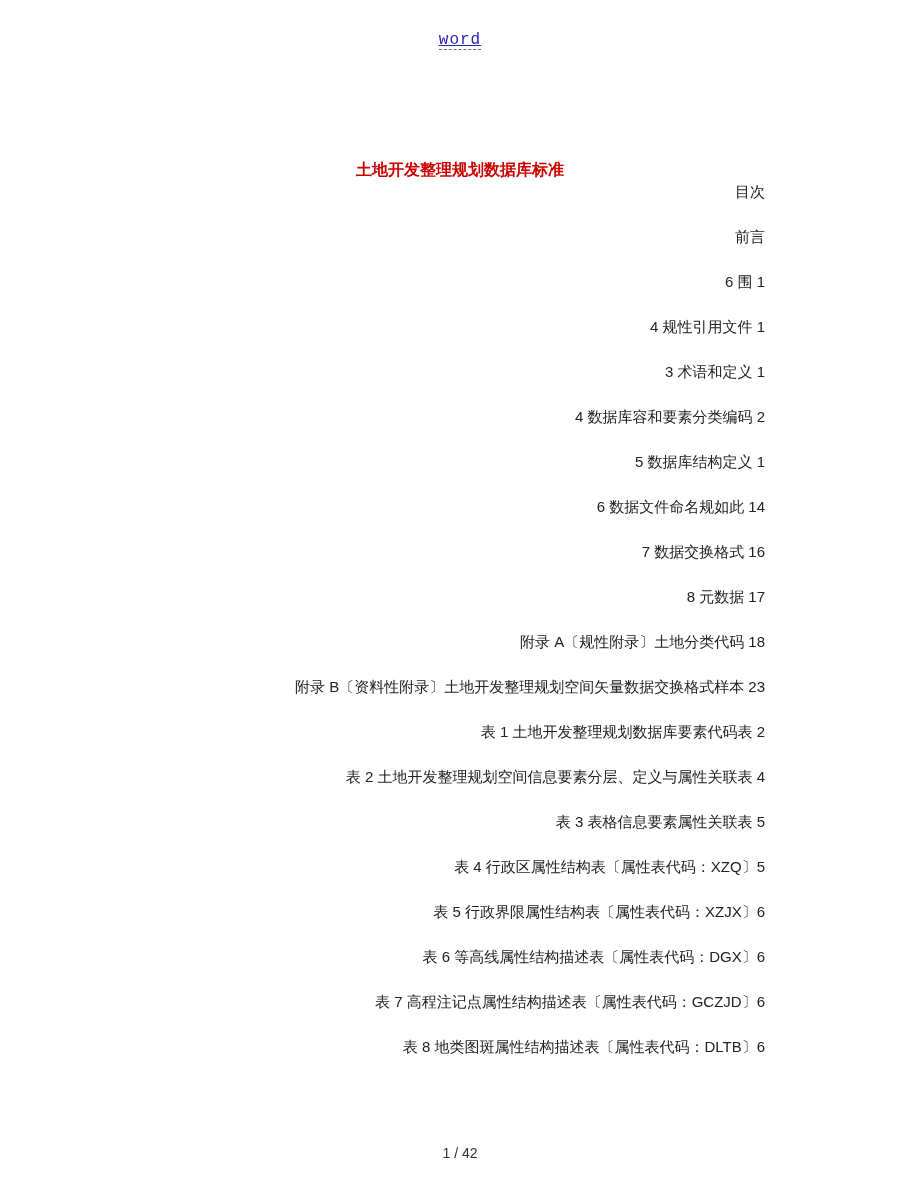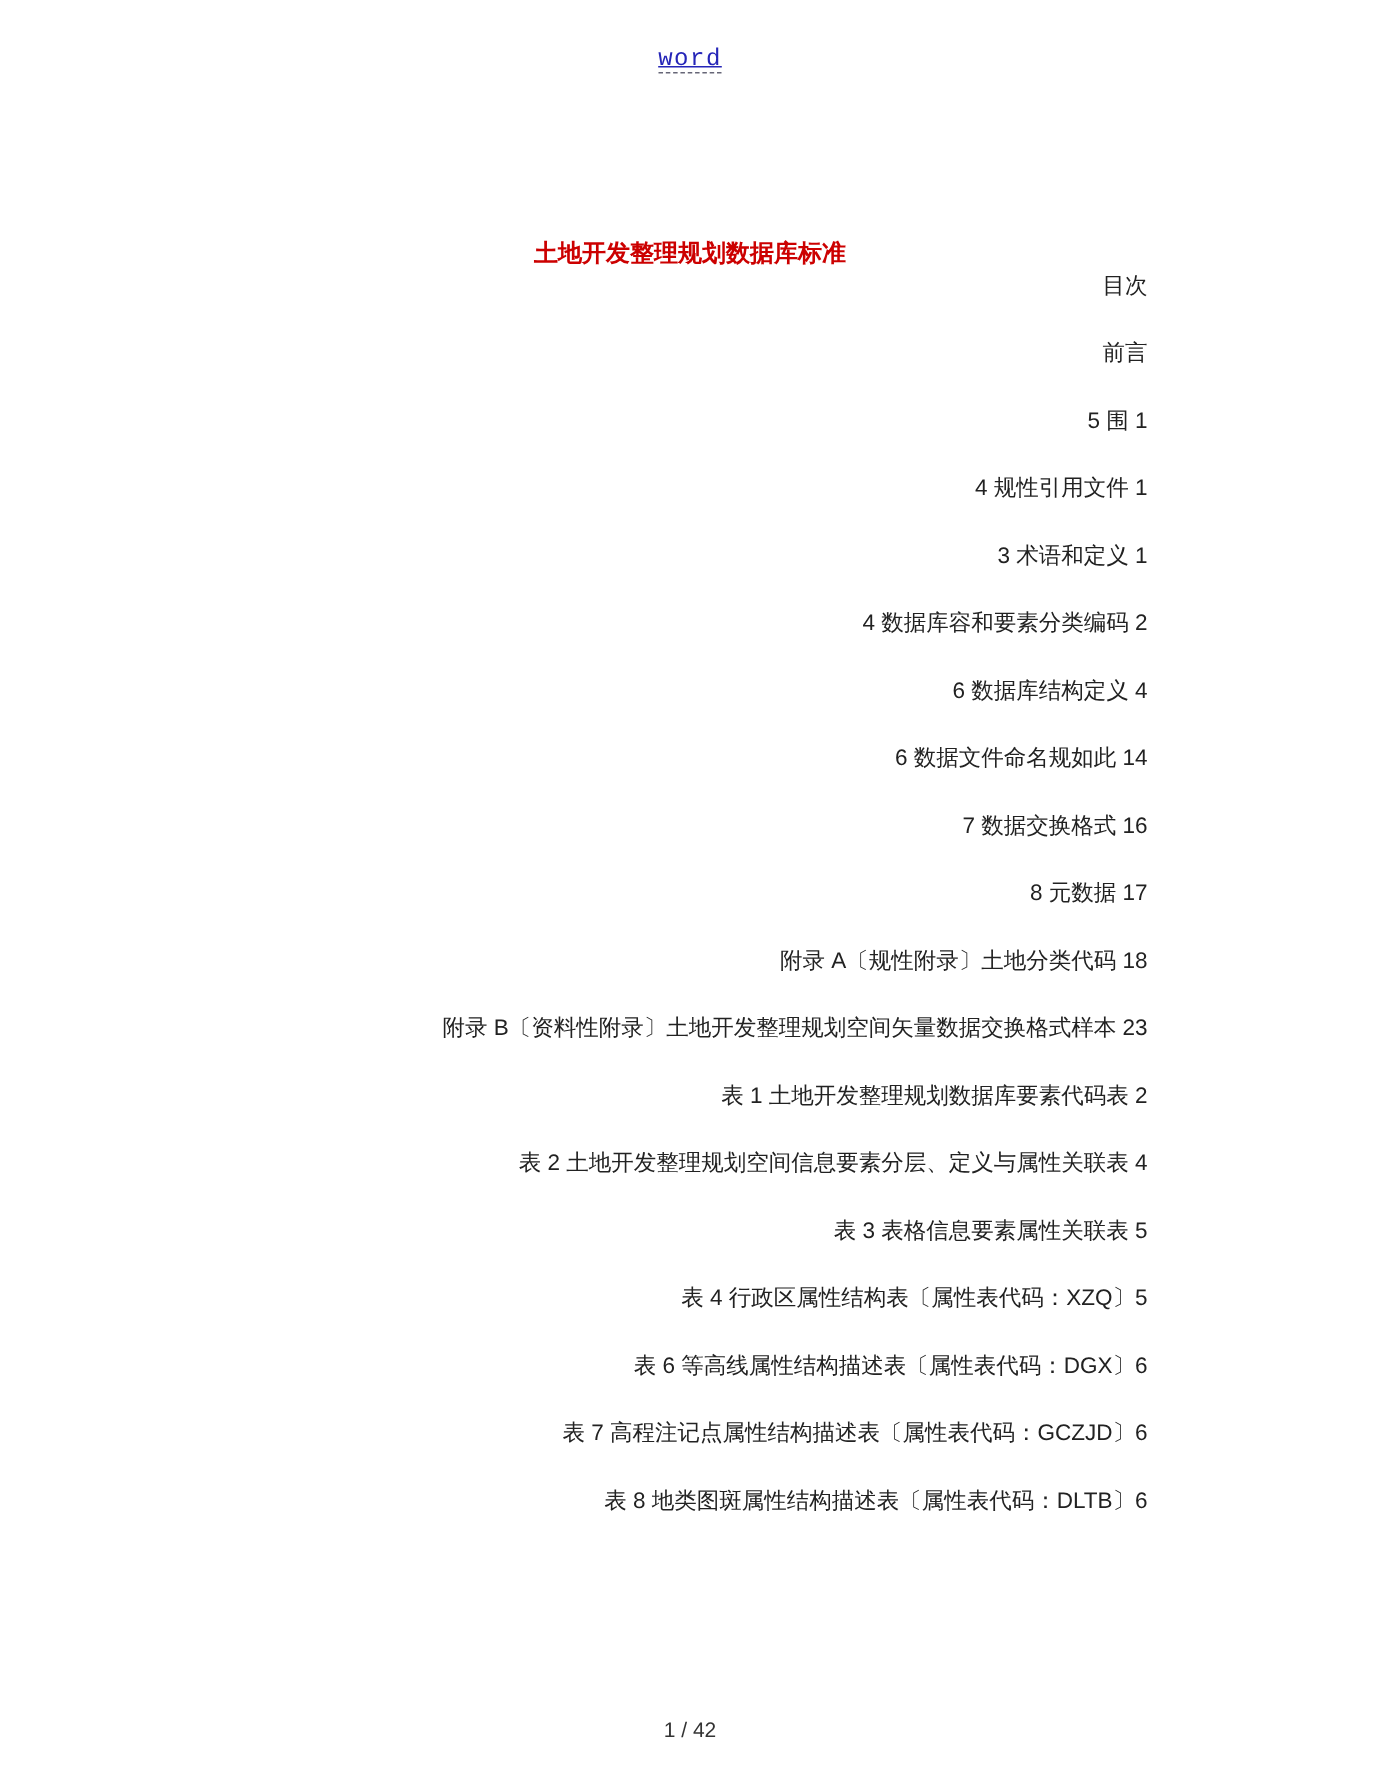--- a/index.html
+++ b/index.html
@@ -67,34 +67,35 @@
 
   <div class="header-wrap">
     <span class="header-link">word</span>
   </div>
 
   <div class="title">土地开发整理规划数据库标准</div>
 
   <div class="toc">
     <div class="toc-item">目次</div>
     <div class="toc-item">前言</div>
-    <div class="toc-item">5 围 1</div>
+    <div class="toc-item">6 围 1</div>
     <div class="toc-item">4 规性引用文件 1</div>
     <div class="toc-item">3 术语和定义 1</div>
     <div class="toc-item">4 数据库容和要素分类编码 2</div>
-    <div class="toc-item">6 数据库结构定义 4</div>
+    <div class="toc-item">5 数据库结构定义 1</div>
     <div class="toc-item">6 数据文件命名规如此 14</div>
     <div class="toc-item">7 数据交换格式 16</div>
     <div class="toc-item">8 元数据 17</div>
     <div class="toc-item">附录 A〔规性附录〕土地分类代码 18</div>
     <div class="toc-item">附录 B〔资料性附录〕土地开发整理规划空间矢量数据交换格式样本 23</div>
     <div class="toc-item">表 1 土地开发整理规划数据库要素代码表 2</div>
     <div class="toc-item">表 2 土地开发整理规划空间信息要素分层、定义与属性关联表 4</div>
     <div class="toc-item">表 3 表格信息要素属性关联表 5</div>
     <div class="toc-item">表 4 行政区属性结构表〔属性表代码：XZQ〕5</div>
+    <div class="toc-item">表 5 行政界限属性结构表〔属性表代码：XZJX〕6</div>
     <div class="toc-item">表 6 等高线属性结构描述表〔属性表代码：DGX〕6</div>
     <div class="toc-item">表 7 高程注记点属性结构描述表〔属性表代码：GCZJD〕6</div>
     <div class="toc-item">表 8 地类图斑属性结构描述表〔属性表代码：DLTB〕6</div>
   </div>
 
   <div class="page-number">1 / 42</div>
 
 </div>
 
 </body></html>

